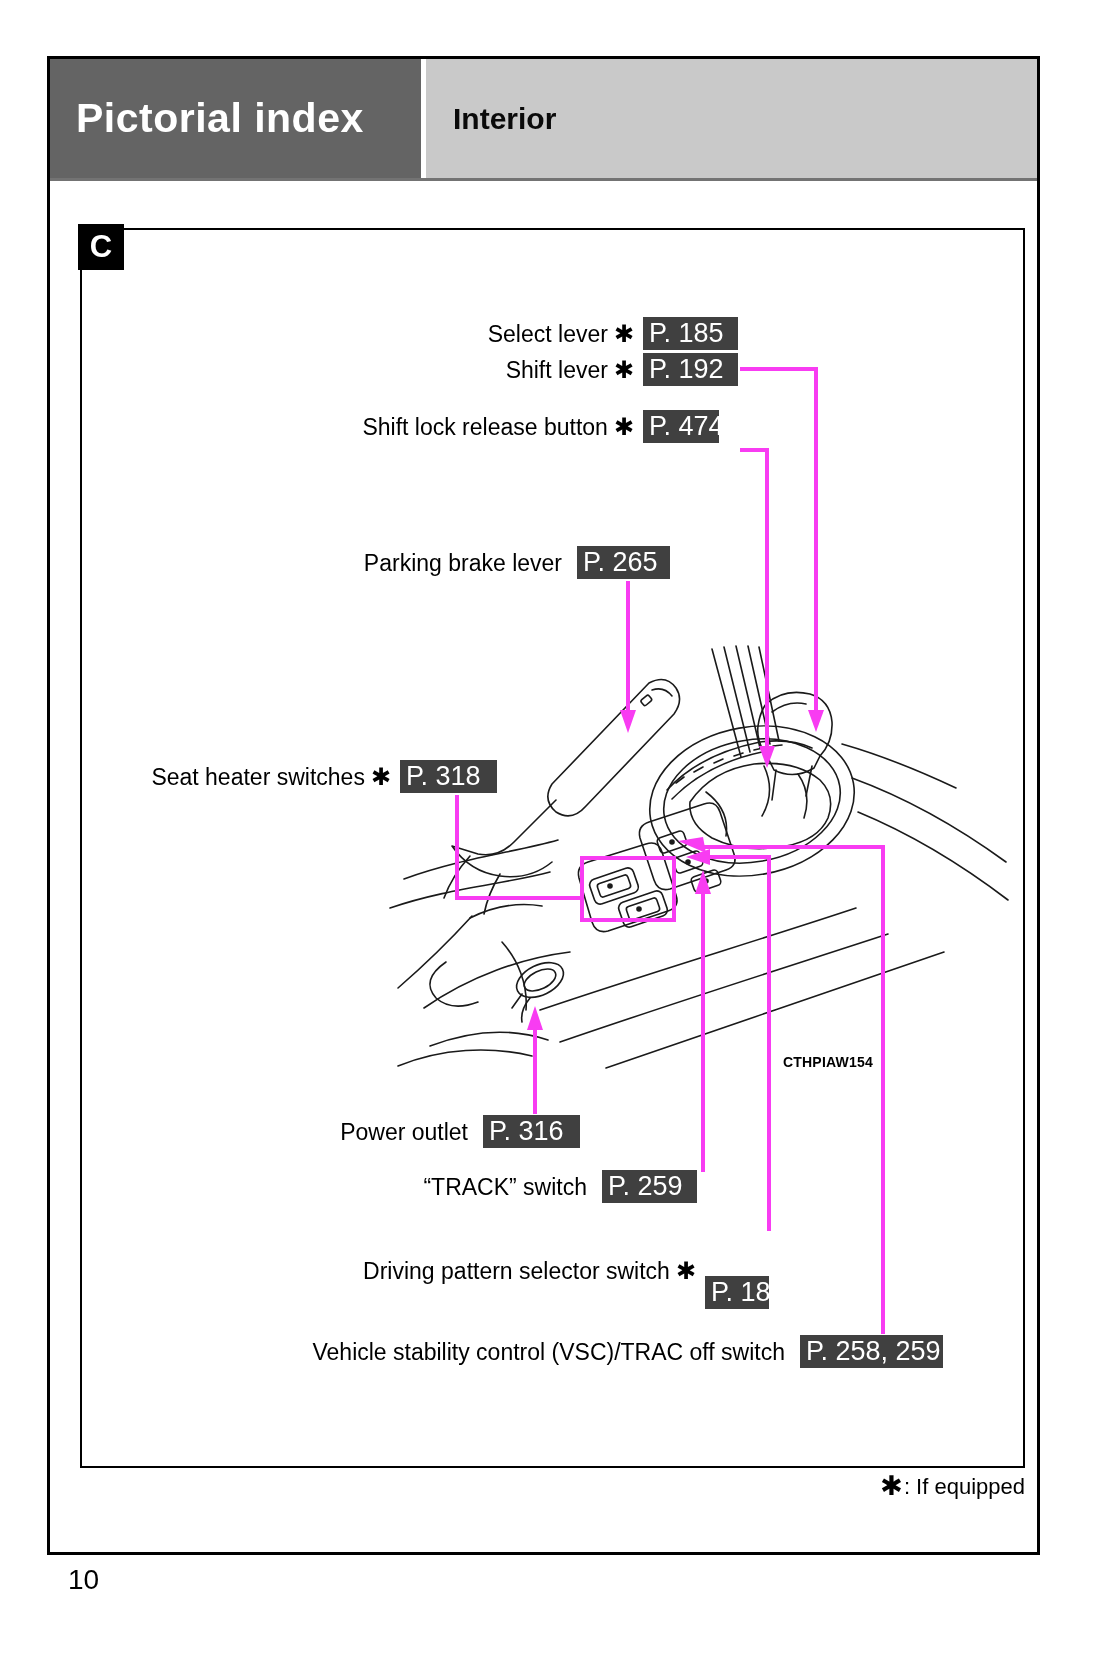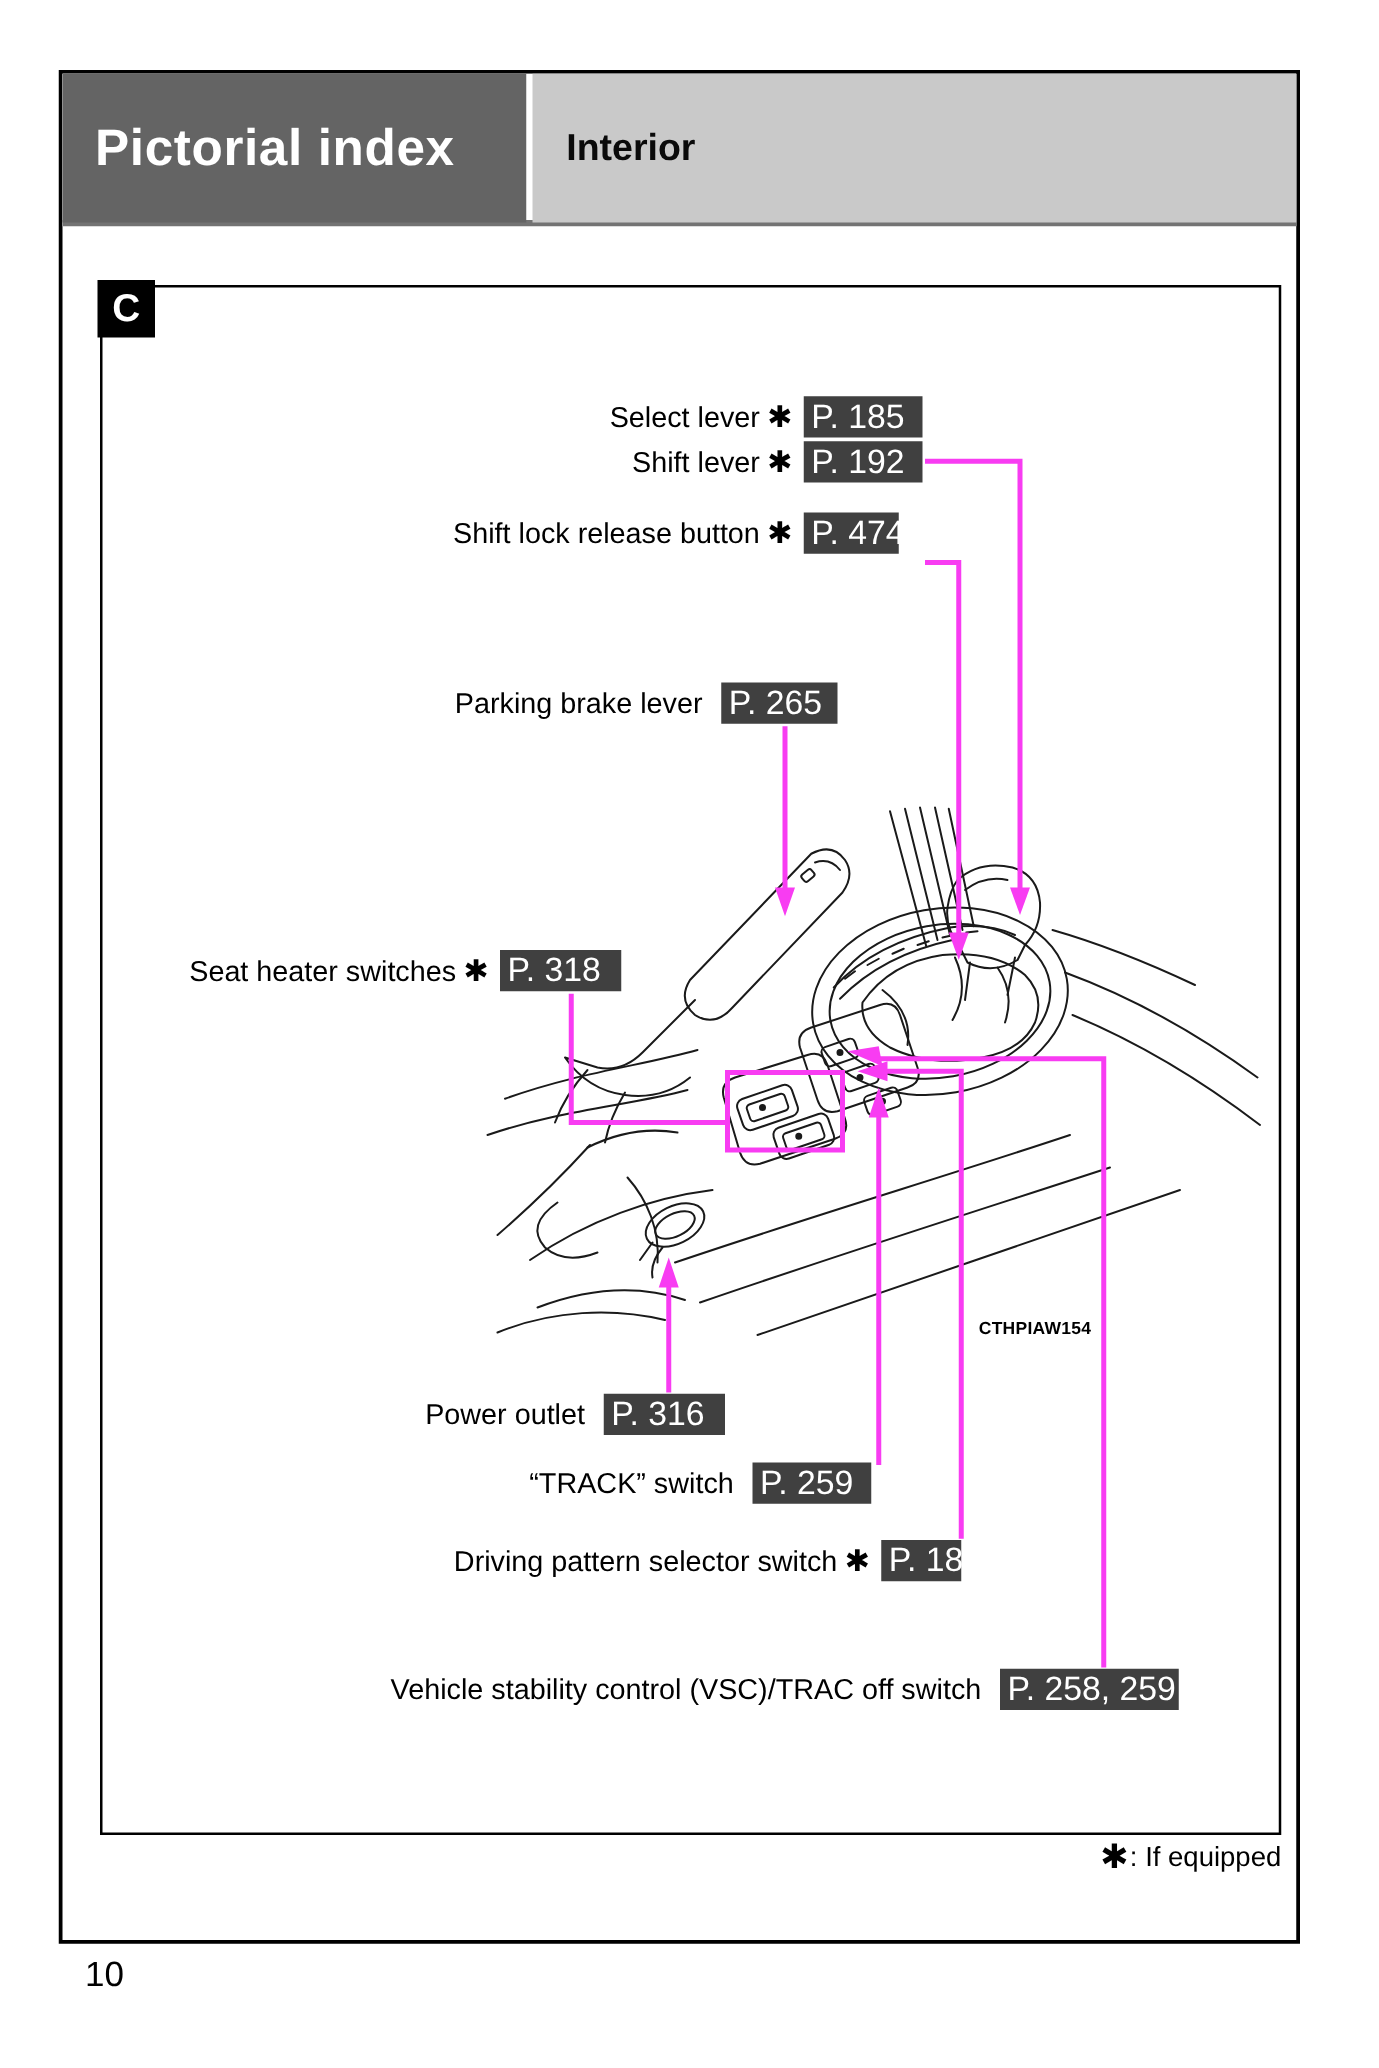--- a/index.html
+++ b/index.html
@@ -9,21 +9,21 @@
     -webkit-font-smoothing:antialiased;
   }
   
   .page-frame{
     position:absolute;left:47px;top:56px;width:993px;height:1499px;
     border:3px solid #000;box-sizing:border-box;background:#fff;
   }
   
   .header-band{
     position:absolute;left:0;top:0;width:100%;height:122px;
-    border-bottom:5px solid #737373;box-sizing:border-box;background:#fff;
+    border-bottom:3px solid #737373;box-sizing:border-box;background:#fff;
   }
   .header-cell-dark{
     position:absolute;left:0;top:0;width:371px;height:119px;background:#646464;
     display:flex;align-items:center;box-sizing:border-box;padding-left:26px;
   }
   .header-cell-dark .t{
     color:#fff;font-size:41px;font-weight:bold;letter-spacing:.5px;white-space:nowrap;
   }
   .header-cell-light{
     position:absolute;left:376px;top:0;right:0;height:119px;background:#c9c9c9;
@@ -214,21 +214,21 @@
 <div class="callout" style="left:483px;top:1115px;">
   <span class="lbl"><span>Power outlet</span><span class="star"></span></span>
   <div class="ref-box" style="width:97px;">P. 316</div>
 </div>
 <div class="callout" style="left:602px;top:1170px;">
   <span class="lbl"><span>“TRACK” switch</span><span class="star"></span></span>
   <div class="ref-box" style="width:95px;">P. 259</div>
 </div>
 <div class="callout" style="left:705px;top:1232px;">
   <span class="lbl"><span>Driving pattern selector switch</span><span class="star">✱</span></span>
-  <div class="ref-box" style="width:64px;">P. 187</div>
+  <div class="ref-box" style="width:64px;margin-top:44px;">P. 187</div>
 </div>
 <div class="callout" style="left:800px;top:1335px;">
   <span class="lbl"><span>Vehicle stability control (VSC)/TRAC off switch</span><span class="star"></span></span>
   <div class="ref-box" style="width:143px;">P. 258, 259</div>
 </div>
 
 <div class="image-code">CTHPIAW154</div>
 <div class="footnote">
   <span class="star-big">✱</span><span>: If equipped</span>
 </div>

